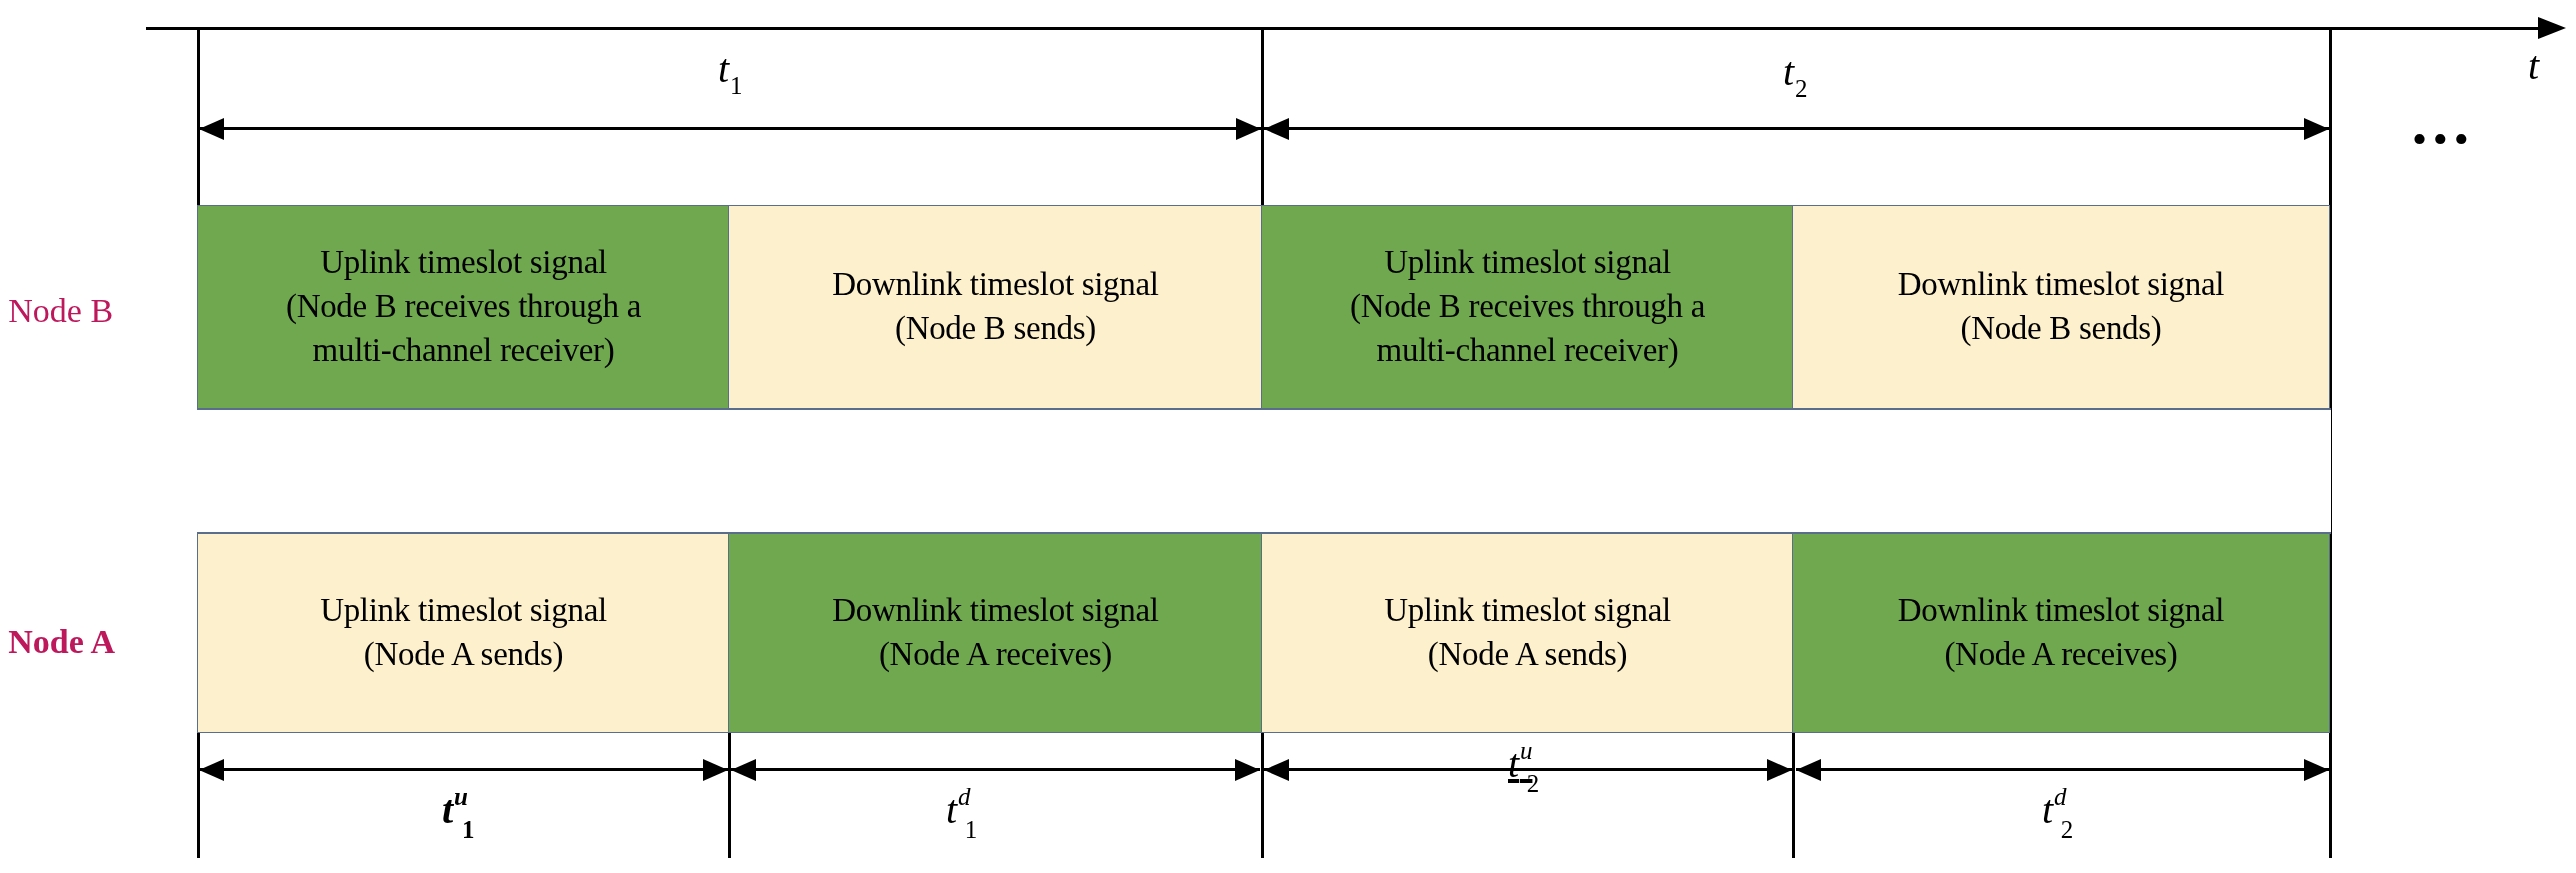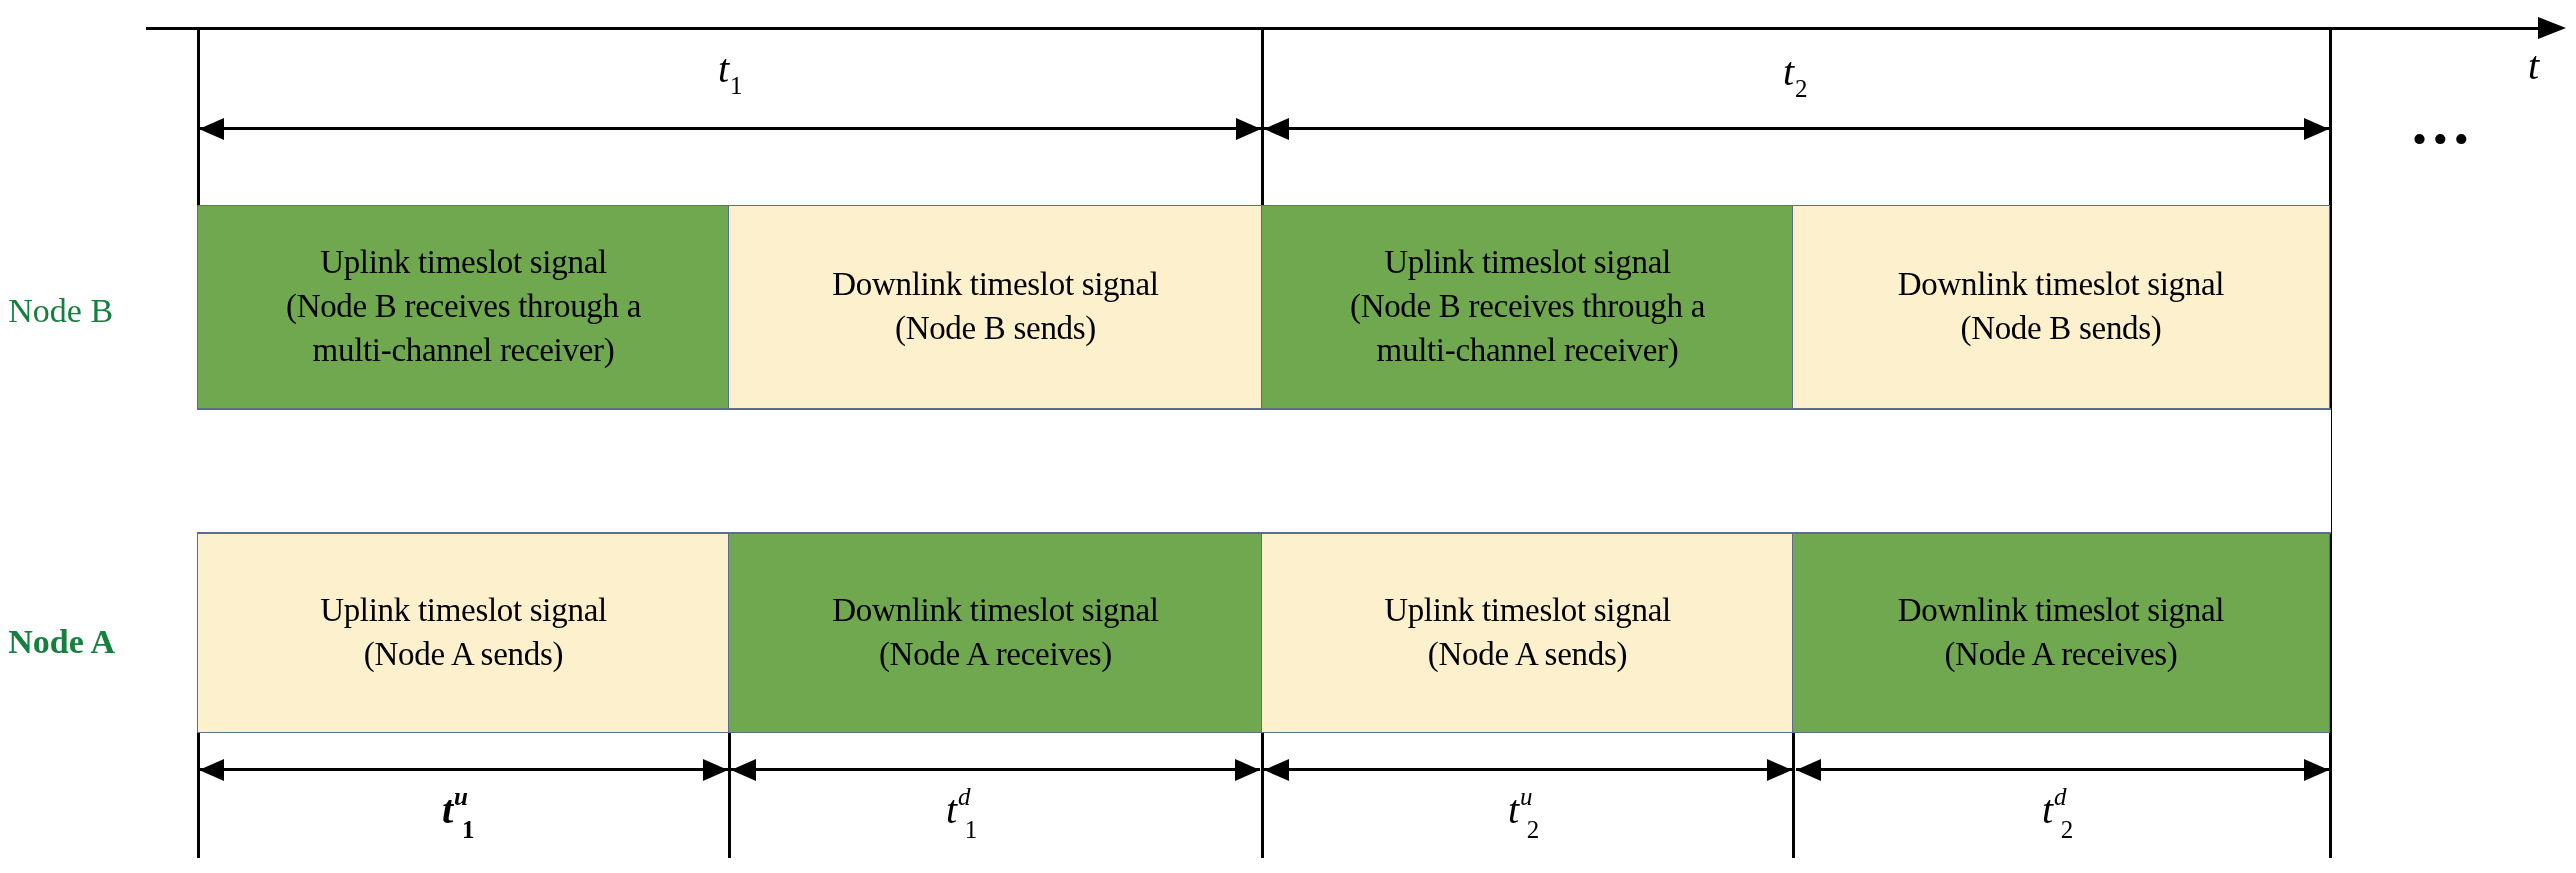--- a/index.html
+++ b/index.html
@@ -108,21 +108,21 @@
     box-sizing: border-box;
     background: #ffffff;
     border-top: 2.5px solid #5a6e8c;
     border-bottom: 2.5px solid #5a6e8c;
   }
 
   
   .row-label {
     position: absolute;
     font-size: 34px;
-    color: #15803d;
+    color: #be185d;
     white-space: nowrap;
     text-align: center;
   }
 
   
   .math {
     position: absolute;
     font-family: "Liberation Serif", "DejaVu Serif", serif;
     font-size: 40px;
     color: #000000;
@@ -266,21 +266,21 @@
   </div>
   <div class="math" style="left:946px; top:786px;">
     <span class="base">t</span><span class="sup">d</span><span class="sub">1</span>
   </div>
 
   <div class="dim" style="left:1264px; top:758px; width:528px;">
     <div class="head-l"></div>
     <div class="bar"></div>
     <div class="head-r"></div>
   </div>
-  <div class="math" style="left:1508px; top:786px;">
+  <div class="math" style="left:1508px; top:740px;text-decoration:underline;">
     <span class="base">t</span><span class="sup">u</span><span class="sub">2</span>
   </div>
 
   <div class="dim" style="left:1796px; top:758px; width:533px;">
     <div class="head-l"></div>
     <div class="bar"></div>
     <div class="head-r"></div>
   </div>
   <div class="math" style="left:2042px; top:786px;">
     <span class="base">t</span><span class="sup">d</span><span class="sub">2</span>

